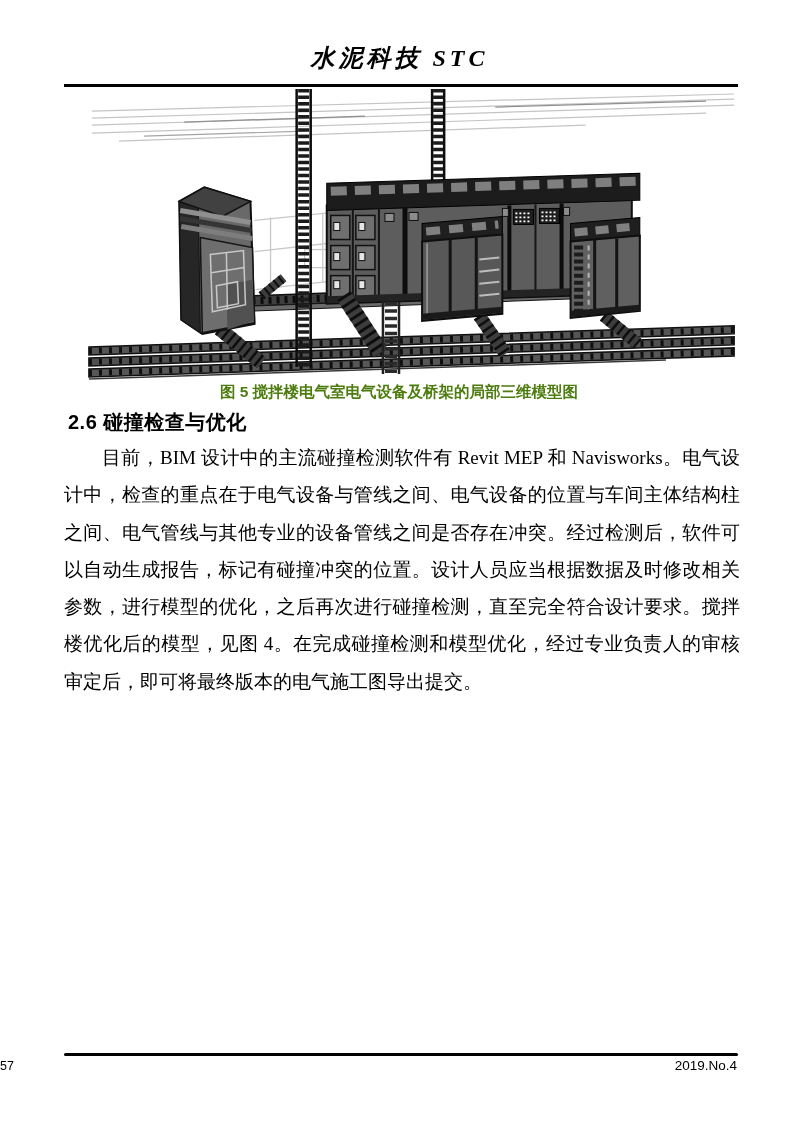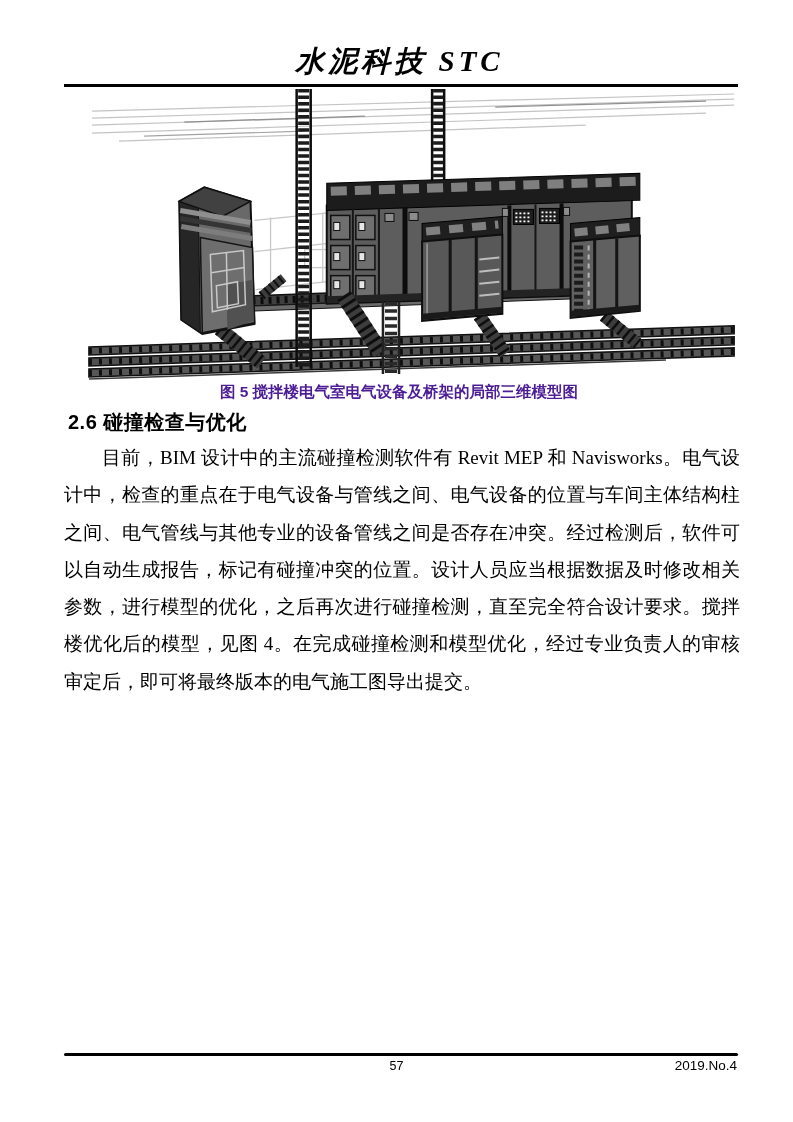--- a/index.html
+++ b/index.html
@@ -9,57 +9,57 @@
     background:#ffffff;
     overflow:hidden;
     font-family:"Liberation Serif", serif;
     color:#000;
   }
   .journal-title{
     position:absolute;top:42px;left:6px;right:0;
     text-align:center;
     font-family:"Liberation Serif", serif;
     font-style:italic;font-weight:bold;
-    font-size:29px;letter-spacing:4px;
+    font-size:24px;letter-spacing:4px;
     color:#000;
   }
   .header-rule{
     position:absolute;top:84px;left:64px;width:674px;height:2.5px;
     background:#000;
   }
   .figure-block{
     position:absolute;top:89px;left:63px;width:672px;
   }
   .figure-canvas{display:block;width:672px;height:291px;background:#fff;}
   .figure-caption{
     margin-top:2px;
     text-align:center;
     font-family:"Liberation Sans", sans-serif;
     font-weight:bold;font-size:15.5px;
-    color:#4c1d95;
+    color:#4d7c0f;
   }
   .section-heading{
     position:absolute;top:405px;left:64px;margin:4px;
     font-family:"Liberation Sans", sans-serif;
     font-weight:bold;font-size:20px;
     letter-spacing:0.5px;
   }
   .body-text{
     position:absolute;top:439px;left:64px;width:676px;
     font-size:19px;line-height:37.3px;
     text-align:justify;
     font-family:"Liberation Serif", serif;
   }
   .body-text p{margin:0;text-indent:2em;}
   .footer-rule{
     position:absolute;top:1053px;left:64px;width:674px;height:3px;
     background:#000;border-radius:2px;
   }
   .footer-pagenum{
-    position:absolute;top:1059px;left:0;right:0;text-align:center;
+    position:absolute;top:1059px;left:0;right:0;text-align:left;
     font-family:"Liberation Sans", sans-serif;font-size:12.5px;
   }
   .footer-issue{
     position:absolute;top:1058px;right:56px;
     font-family:"Liberation Sans", sans-serif;font-size:13.5px;
   }
 </style>
 </head>
 <body>
 

